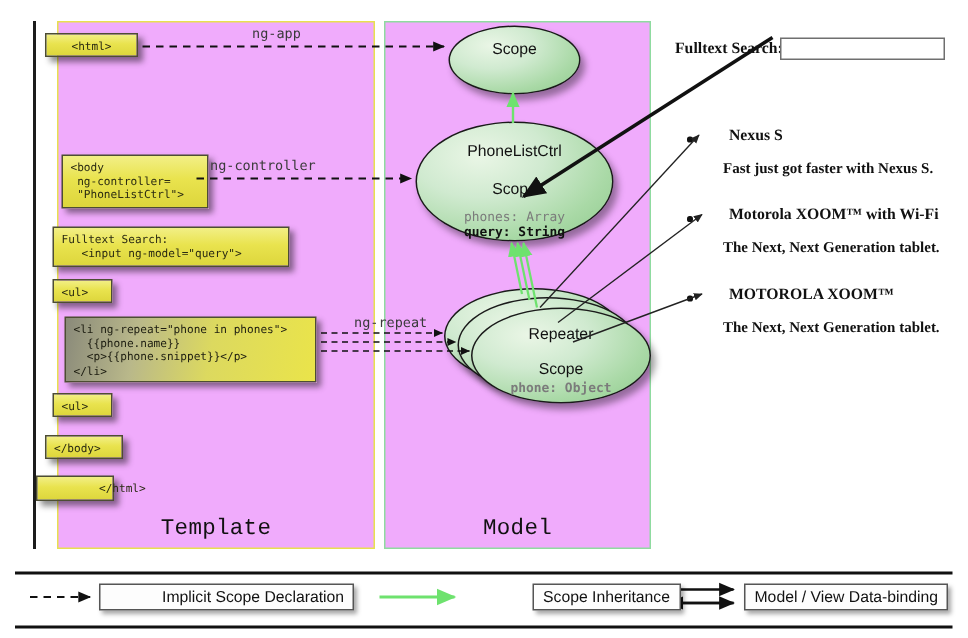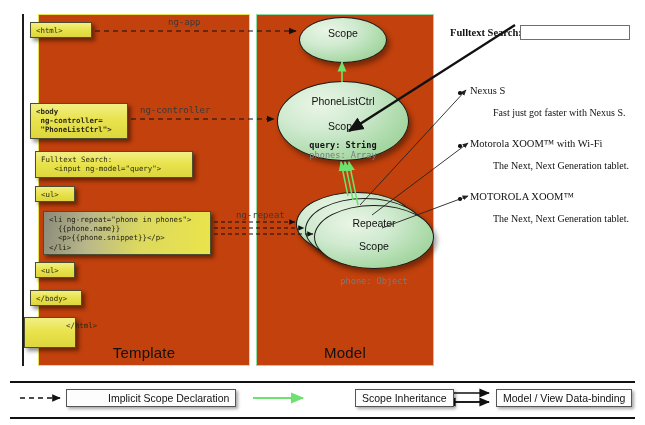--- a/index.html
+++ b/index.html
@@ -1,49 +1,49 @@
 <!DOCTYPE html>
 <html><head>
 <meta charset="utf-8">
 <style>
   html,body{margin:0;padding:0;background:#ffffff;}
   body{width:645px;height:425px;overflow:hidden;
        font-family:"Liberation Sans",sans-serif;}
   #stage{position:relative;width:645px;height:425px;}
 
   
-  .panel{position:absolute;background:#c2410c;box-sizing:border-box;}
+  .panel{position:absolute;background:#f0abfc;box-sizing:border-box;font-family:Liberation Mono, monospace;}
   #panel-template{left:38px;  top:14px; width:212px; height:352px; border:1.5px solid #e8e04f;}
   #panel-model   {left:256px; top:14px; width:178px; height:352px; border:1.5px solid #8fdba0;}
   #panel-view    {left:440px; top:14px; width:198px; height:352px; border:1.5px solid #7a7ae0;}
   .panel-label{position:absolute;bottom:4px;left:0;width:100%;text-align:center;
                font-size:15px;color:#111;letter-spacing:.2px;}
 
   
   #left-edge{position:absolute;left:22px;top:14px;width:2px;height:352px;background:#1c1c1c;}
 
   
   .codebox{position:absolute;box-sizing:border-box;
       border:1px solid #4d4d33;
       background:linear-gradient(180deg,#f2ef86 0%,#e9e34e 45%,#ddd63c 100%);
       box-shadow:3px 3px 4px rgba(0,0,0,.45);
       font-family:"DejaVu Sans Mono","Liberation Mono",monospace;
       font-size:7.4px;line-height:9.2px;color:#2a2a12;
       padding:3px 5px;white-space:pre;}
   .codebox.grad{background:linear-gradient(100deg,#8a8a7a 0%,#b9b88a 28%,#dcd95f 58%,#eae44a 100%);
                 color:#1c1c10;}
 
-  #b-html   {left:30px; top:22px;  width:62px;  height:16px;}
-  #b-body   {left:30px; top:103px; width:98px;  height:36px;font-weight:bold;}
+  #b-html   {left:30px; top:22px;  width:62px;  height:16px;text-align:center;}
+  #b-body   {left:41px; top:103px; width:98px;  height:36px;}
   #b-search {left:35px; top:151px; width:158px; height:27px;}
   #b-ul1    {left:35px; top:186px; width:40px;  height:16px;}
   #b-li     {left:43px; top:211px; width:168px; height:44px;}
   #b-ul2    {left:35px; top:262px; width:40px;  height:16px;}
   #b-bodyend{left:30px; top:290px; width:52px;  height:16px;}
-  #b-htmlend{left:24px; top:317px; width:52px;  height:31px;padding-left:41px;}
+  #b-htmlend{left:24px; top:317px; width:52px;  height:17px;padding-left:41px;}
 
   
   .scope{position:absolute;border-radius:50%;
       border:1.4px solid #1a1a1a;
       background:radial-gradient(ellipse at 32% 28%,#eaf6e6 0%,#d0ead0 35%,#a9d9a6 70%,#8ec98c 100%);
       box-shadow:3px 4px 5px rgba(0,0,0,.38);
       text-align:center;color:#111;}
   .scope .nm{font-size:10.5px;line-height:12px;}
   .scope .fld{font-family:"DejaVu Sans Mono","Liberation Mono",monospace;font-size:8.6px;line-height:10px;}
   .scope .fld.strong{font-weight:bold;color:#111;}
@@ -52,31 +52,31 @@
   #s-root{left:299px;top:17px;width:86px;height:44px;}
   #s-root .nm{padding-top:9px;}
   #s-ctrl{left:277px;top:81px;width:130px;height:78px;}
   #s-ctrl .nm{padding-top:13px;}
   #s-ctrl .flds{margin-top:8px;}
   
   #s-rep3{left:296px;top:192px;width:118px;height:62px;}
   #s-rep2{left:305px;top:198px;width:118px;height:62px;}
   #s-rep1{left:314px;top:205px;width:118px;height:62px;}
   #s-rep1 .nm{padding-top:11px;}
-  #s-rep1 .flds{margin-top:24px;}
+  #s-rep1 .flds{margin-top:2px;font-weight:bold;}
 
   
   #view-inner{position:absolute;left:440px;top:14px;width:198px;height:352px;
               font-family:"Liberation Serif","DejaVu Serif",serif;color:#111;}
   #fs-label{position:absolute;left:10px;top:13px;font-size:10.5px;font-weight:bold;}
   #fs-input{position:absolute;left:80px;top:11px;width:110px;height:15px;
             border:1px solid #6f6f6f;background:#ffffff;box-sizing:border-box;}
-  .v-item{position:absolute;left:30px;font-size:10.5px;font-weight:normal;}
+  .v-item{position:absolute;left:46px;font-size:10.5px;font-weight:bold;}
   .v-bullet{position:absolute;left:18px;width:3.5px;height:3.5px;border-radius:50%;background:#111;}
-  .v-desc{position:absolute;left:53px;font-size:10px;font-weight:normal;}
+  .v-desc{position:absolute;left:42px;font-size:10px;font-weight:bold;}
 
   
   #rule-top{position:absolute;left:10px;top:381px;width:625px;height:2px;background:#111;}
   #rule-bot{position:absolute;left:10px;top:417px;width:625px;height:2px;background:#111;}
   .legbox{position:absolute;box-sizing:border-box;background:#fdfdfd;
           border:1px solid #555;box-shadow:2px 2px 3px rgba(0,0,0,.35);
           font-size:10.5px;color:#111;padding:2px 6px;white-space:nowrap;}
   #leg1{left:66px; top:389px;padding-left:41px;}
   #leg2{left:311px;top:389px;margin-left:44px;}
   #leg3{left:496px;top:389px;}
@@ -114,22 +114,22 @@
   <div class="codebox" id="b-htmlend">&lt;/html&gt;</div>
 
   <div class="scope" id="s-root">
     <div class="nm">Scope</div>
   </div>
 
   <div class="scope" id="s-ctrl">
     <div class="nm">PhoneListCtrl</div>
     <div class="nm">Scope</div>
     <div class="flds">
+      <div class="fld dim">phones: Array</div>
       <div class="fld strong">query: String</div>
-      <div class="fld dim">phones: Array</div>
     </div>
   </div>
 
   <div class="scope" id="s-rep3"></div>
   <div class="scope" id="s-rep2"></div>
   <div class="scope" id="s-rep1">
     <div class="nm">Repeater</div>
     <div class="nm">Scope</div>
     <div class="flds">
       <div class="fld dim">phone: Object</div>

